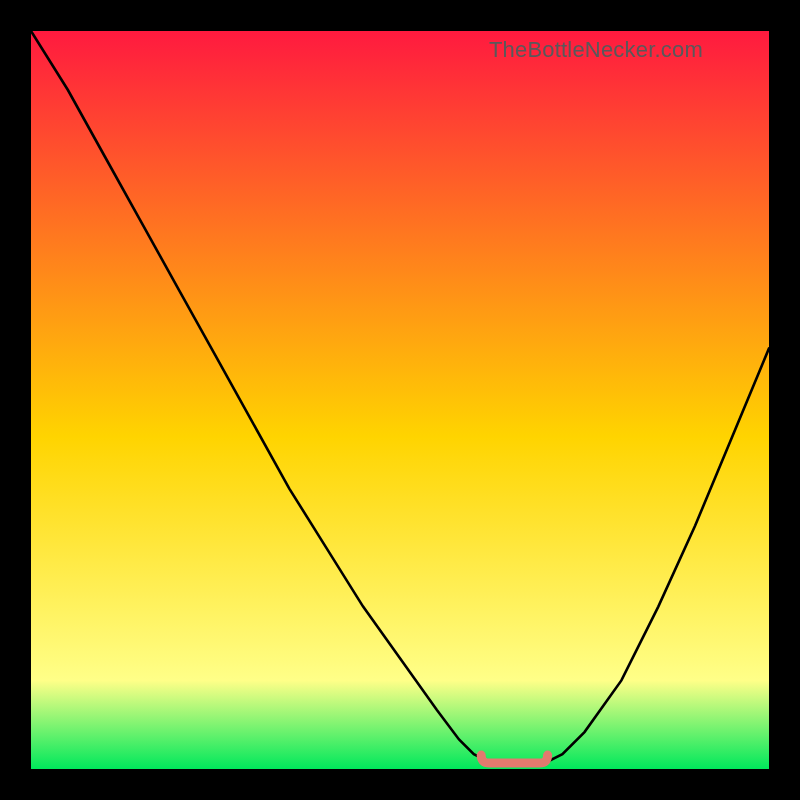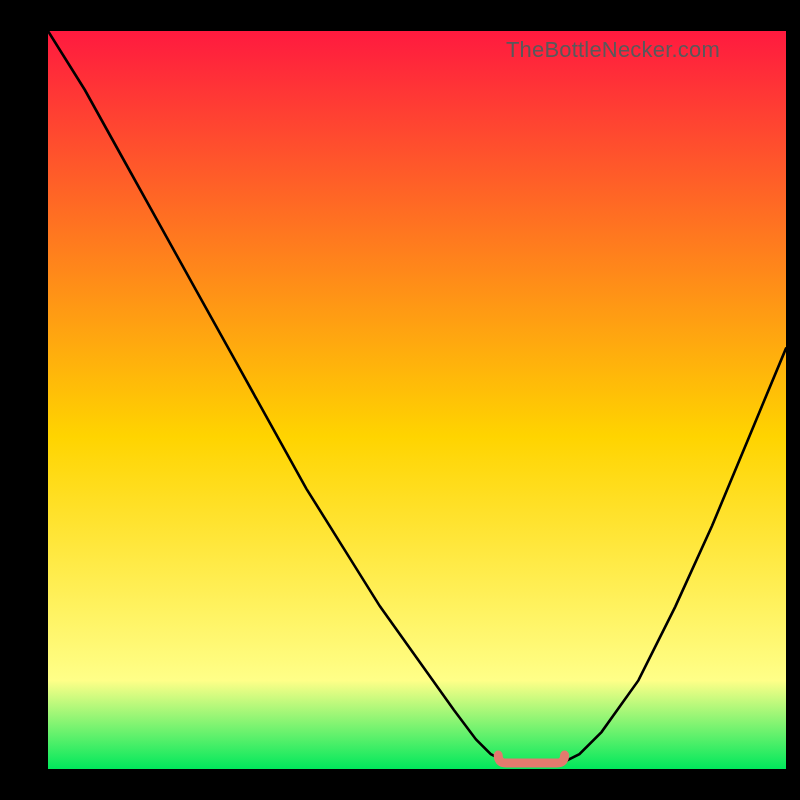--- a/index.html
+++ b/index.html
@@ -1,17 +1,17 @@
 <!DOCTYPE html>
 <html><head>
 <meta charset="utf-8">
 <style>
   html,body{margin:0;padding:0;width:800px;height:800px;overflow:hidden;background:#000;font-family:Arial,Helvetica,sans-serif}
   .frame{position:absolute;inset:0;background:#000}
-  .plot{position:absolute;left:48px;top:31px;width:684px;height:738px}
+  .plot{position:absolute;left:31px;top:31px;width:684px;height:738px}
   .watermark{position:absolute;top:6px;right:12px;color:#58595b;font-size:22px;font-weight:400;letter-spacing:.2px}
   svg{display:block}
 </style>
 </head>
 <body>
 
 <div class="frame">
   <div class="plot">
     <svg width="738" height="738" viewBox="0 0 738 738">
       <defs>

